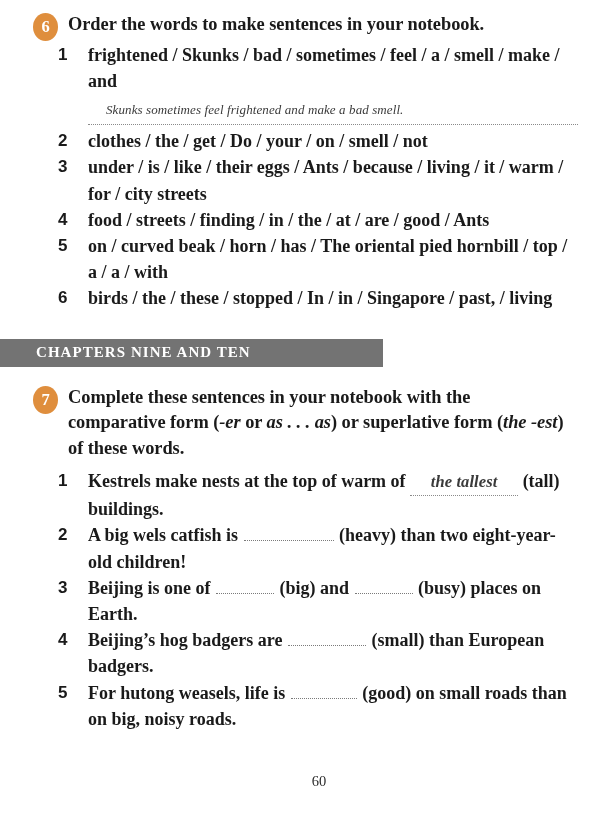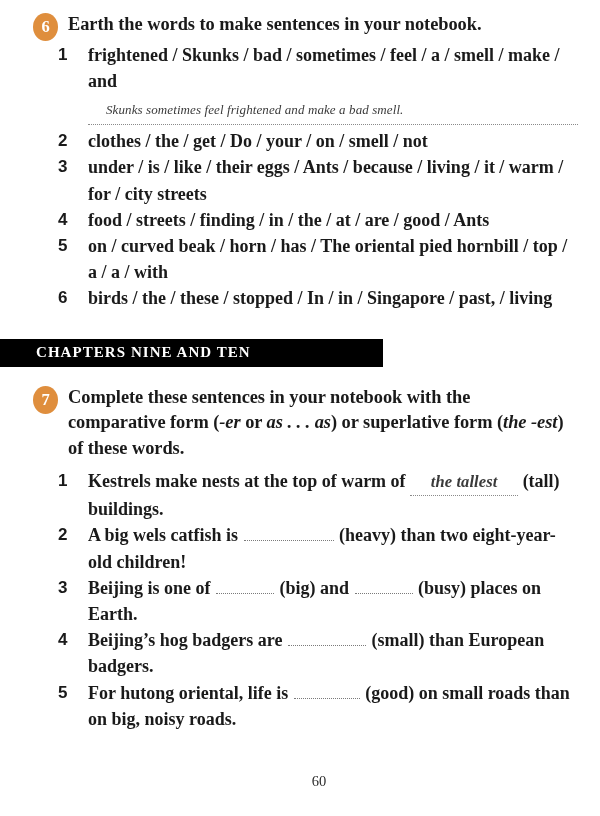--- a/index.html
+++ b/index.html
@@ -125,21 +125,21 @@
     border-bottom: 1.5px dotted #8a8a8a;
     padding: 0 6px;
     text-align: center;
   }
   .answer-inline .answer-text {
     font-size: 16.5px;
   }
 
   
   .section-bar {
-    background: #000000;
+    background: #737373;
     color: #ffffff;
     font-weight: bold;
     font-size: 15px;
     letter-spacing: 1.05px;
     padding: 5px 0 6px 36px;
     box-sizing: border-box;
   }
 
   
   .page-number {
@@ -154,21 +154,21 @@
   }
 </style>
 </head>
 <body>
 
 <div class="page">
 
   <div class="exercise" style="padding-top:12px;">
     <div class="ex-head">
       <span class="badge" style="top:1px;">6</span>
-      <span class="ex-title">Earth the words to make sentences in your notebook.</span>
+      <span class="ex-title">Order the words to make sentences in your notebook.</span>
     </div>
 
     <ol class="items" style="margin-top:4px;">
       <li>
         <span class="num">1</span>
         <span class="it-text">frightened / Skunks / bad / sometimes / feel / a / smell / make / and</span>
         <span class="answer-line">
           <span class="dots-lead"></span><span class="answer-text">Skunks sometimes feel frightened and make a bad smell.</span>
         </span>
       </li>
@@ -220,21 +220,21 @@
         <span class="it-text"><span>Beijing is one of</span> <span class="blank b-xs"></span> <span>(big) and</span> <span class="blank b-xs"></span> <span>(busy) places on Earth.</span></span>
       </li>
 
       <li>
         <span class="num">4</span>
         <span class="it-text"><span>Beijing’s hog badgers are</span> <span class="blank b-md"></span> <span>(small) than European badgers.</span></span>
       </li>
 
       <li>
         <span class="num">5</span>
-        <span class="it-text"><span>For hutong oriental, life is</span> <span class="blank b-sm"></span> <span>(good) on small roads than on big, noisy roads.</span></span>
+        <span class="it-text"><span>For hutong weasels, life is</span> <span class="blank b-sm"></span> <span>(good) on small roads than on big, noisy roads.</span></span>
       </li>
 
     </ol>
   </div>
 
   <div class="page-number">60</div>
 
 </div>
 
 </body></html>

